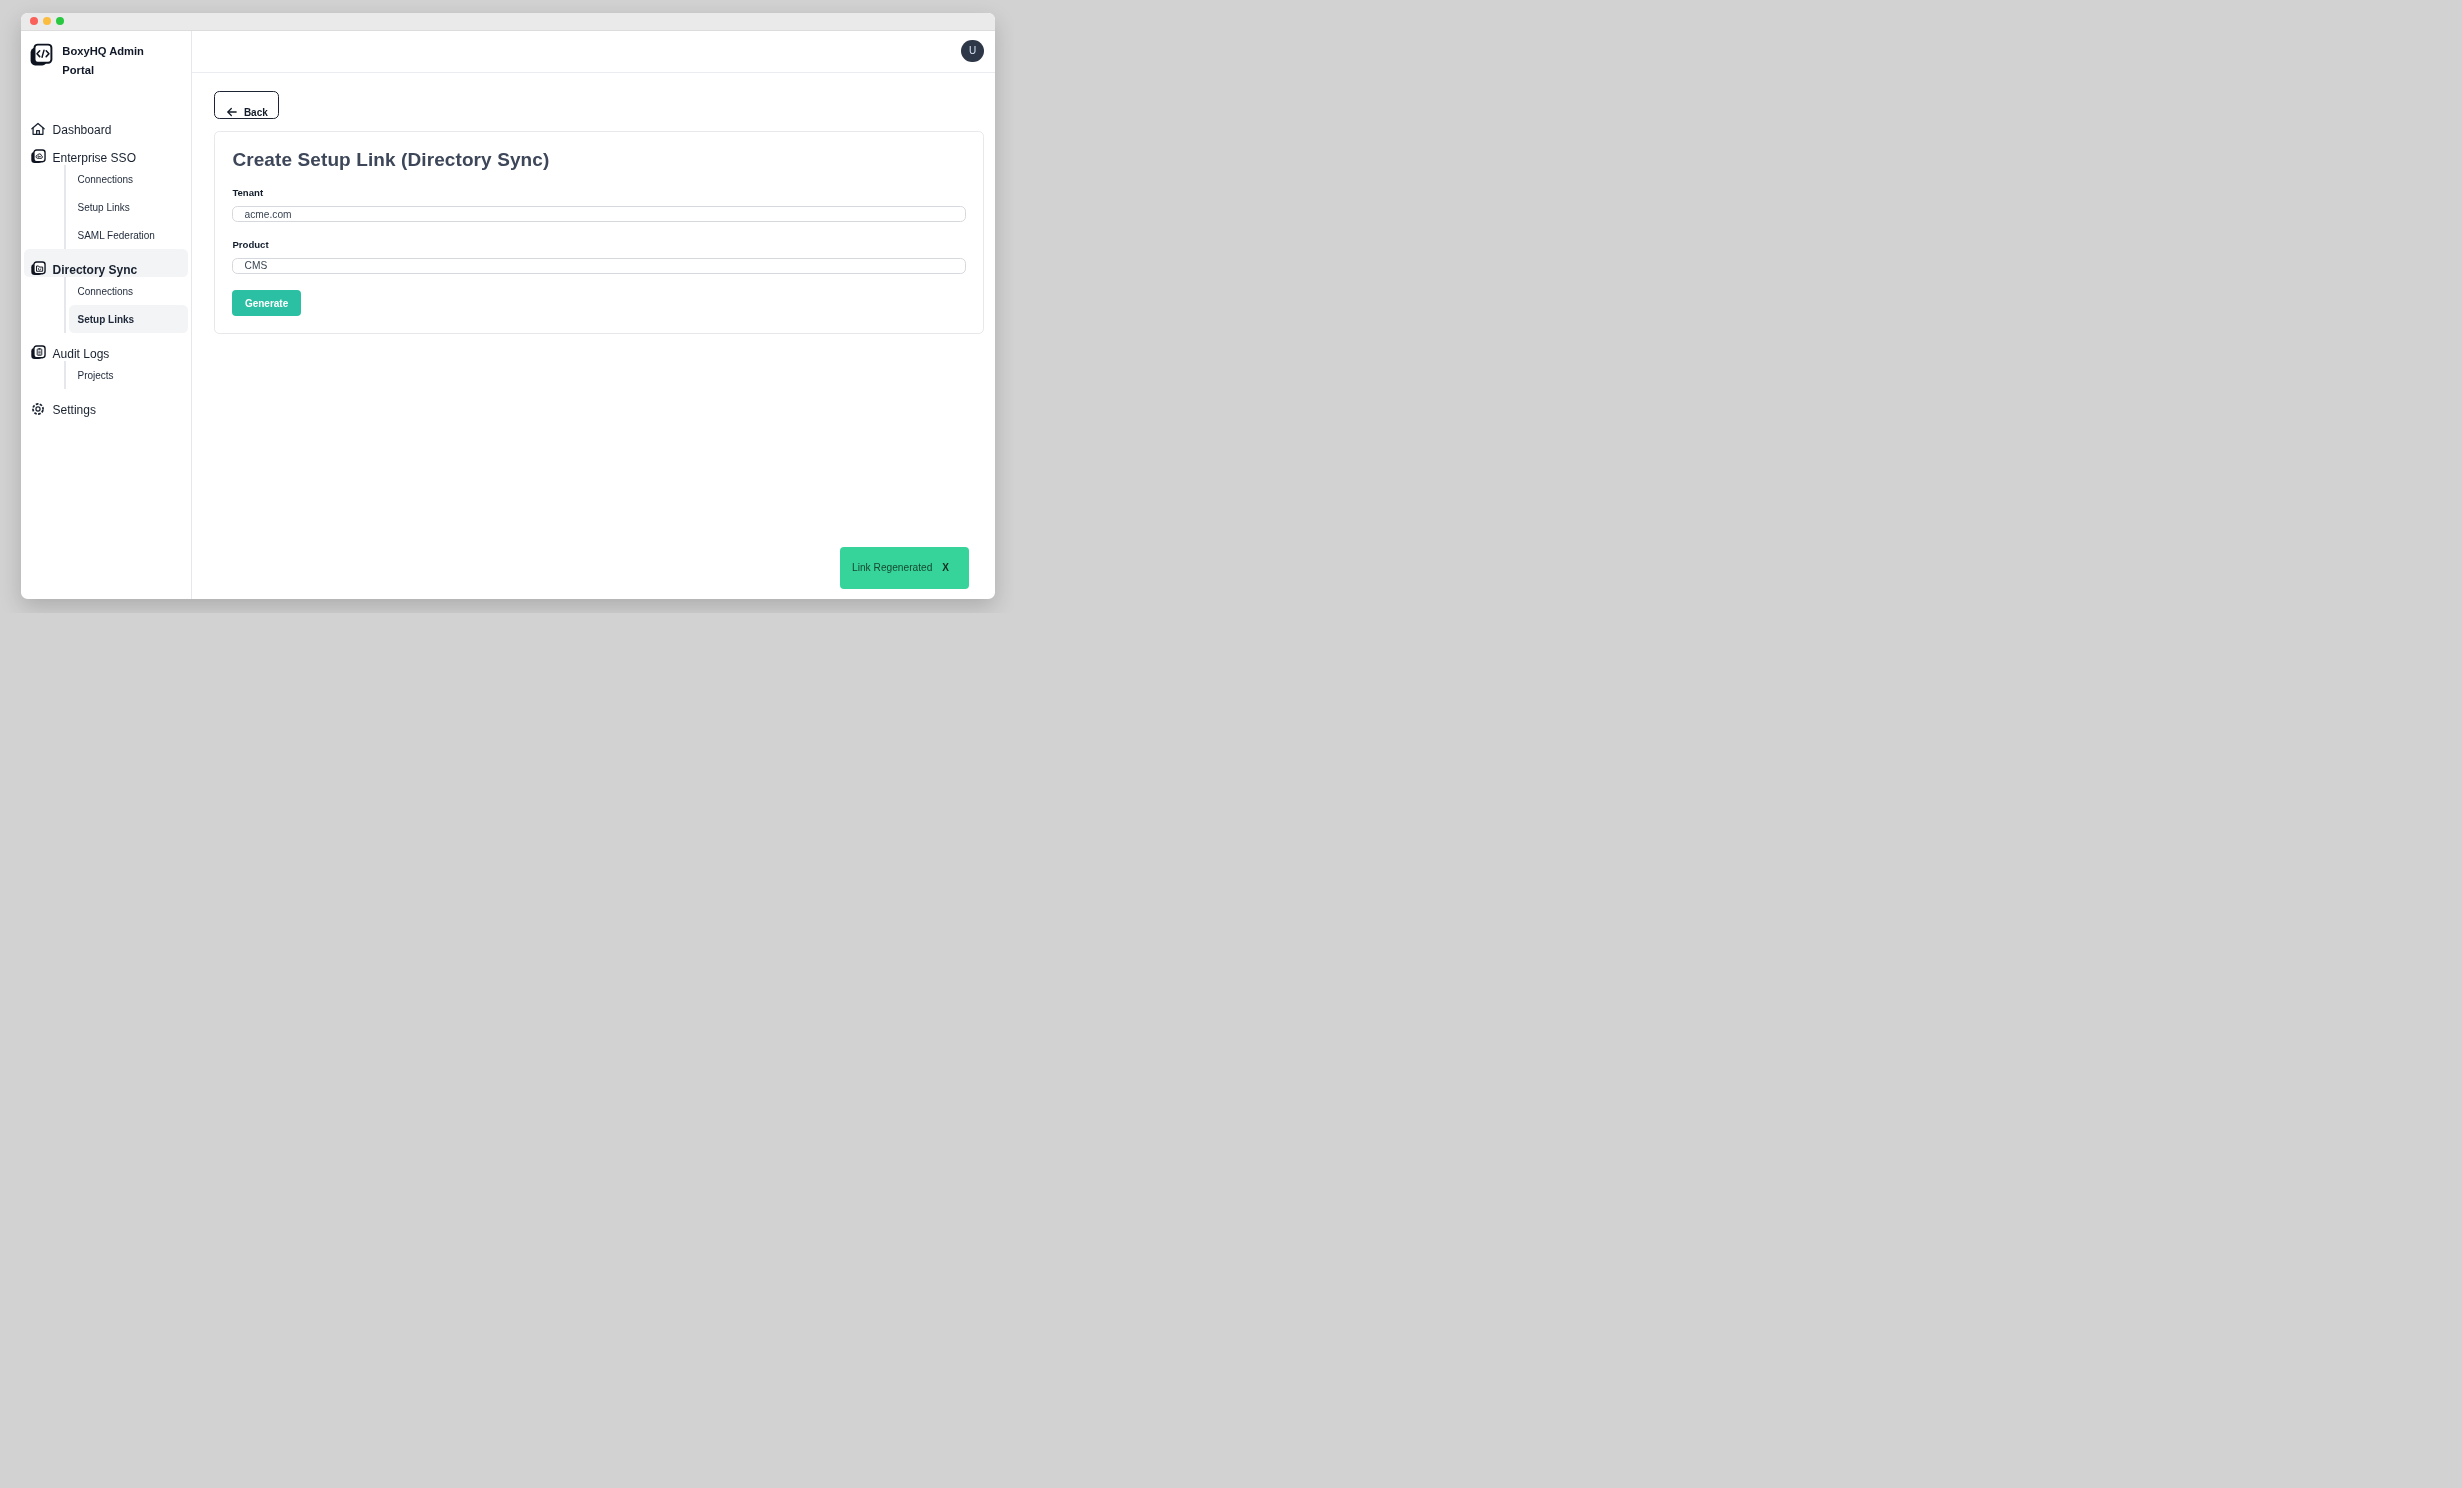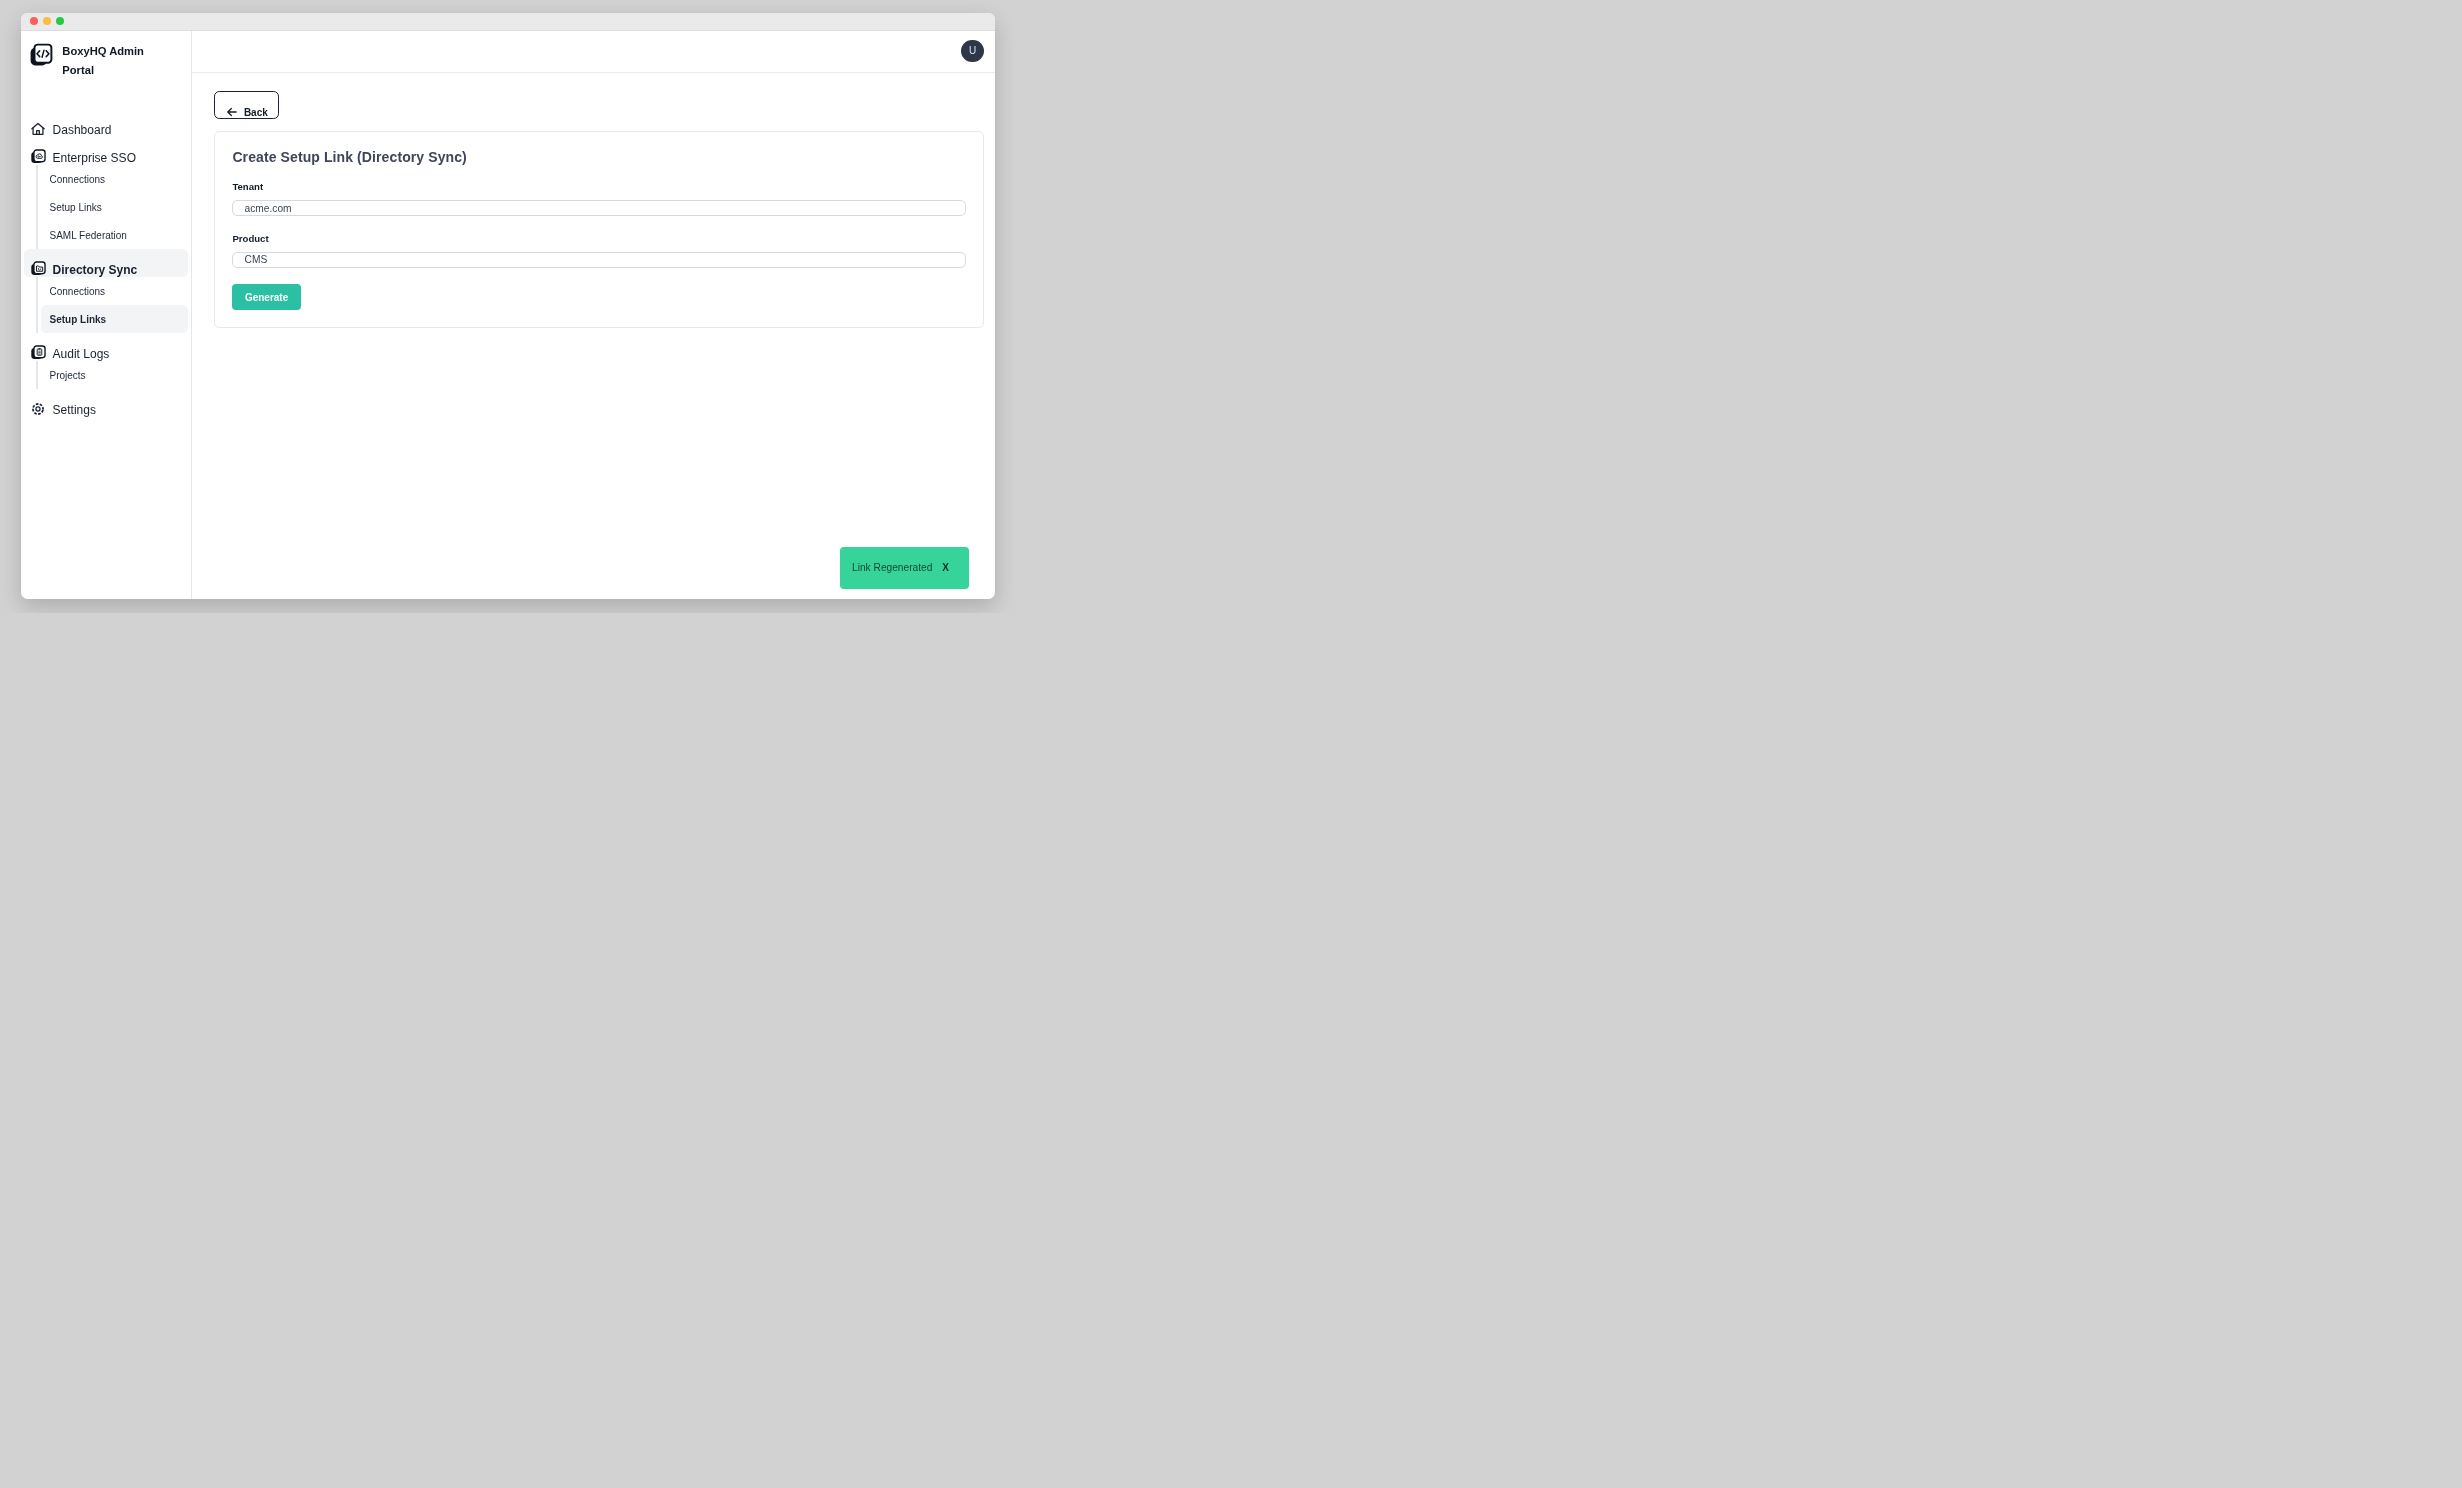--- a/index.html
+++ b/index.html
@@ -18,35 +18,35 @@
   .light{width:8px; height:8px; border-radius:50%;}
   
   .winbody{flex:1; display:flex; min-height:0;}
   .sidebar{width:171px; flex:0 0 171px; border-right:0.7px solid var(--border,#E5E7EB); padding:10px 3.3px 0 3.3px; overflow:hidden;}
   .brand{display:flex; gap:8px; padding:1.3px 4px 0 4px; margin-bottom:29px;}
   .brand-title{font-size:11.2px; font-weight:700; color:#101828; line-height:1.72; width:99px;}
   .navitem{display:flex; align-items:flex-end; gap:6px; height:28px; padding:0 5.3px; border-radius:5.3px;
            font-size:12px; font-weight:500; color:var(--navtext,#18212F); cursor:pointer;}
   .navitem .nicon{width:17px; display:flex; justify-content:center; align-items:center; flex:0 0 17px;}
   .navitem.active{background:#F3F4F6; font-weight:700;}
-  .subnav{margin-left:12px; border-left:2px solid #E5E7EB;}
+  .subnav{margin-left:40px; border-left:2px solid #E5E7EB;}
   .subitem{display:flex; align-items:center; height:28px; margin-left:2.6px; padding:0 8.6px; border-radius:5.3px;
            font-size:10px; color:#1E2838; cursor:pointer;}
   .subitem.active{background:#F3F4F6; font-weight:700;}
   
   .main{flex:1; display:flex; flex-direction:column; min-width:0;}
   .topbar{height:42px; flex:0 0 42px; border-bottom:0.7px solid #EAECEF; display:flex; align-items:center; justify-content:flex-end; padding-right:11.2px;}
   .avatar{width:22.4px; height:22.4px; border-radius:50%; background:#2D3748; color:#D6E4F5; font-size:10px;
           display:flex; align-items:center; justify-content:center; cursor:pointer;}
   .content{flex:1; padding:18.4px 11.2px 0 22.4px; overflow:hidden;}
   .backbtn{display:inline-flex; align-items:flex-end; gap:6px; height:28px; padding:0 10.5px; background:#fff;
            border:1.3px solid #1C2433; border-radius:5.3px; font-size:10px; font-weight:600; color:#121B29;
            cursor:pointer; margin-bottom:12.5px; font-family:inherit;}
   .card{max-width:773px; border:0.7px solid #E6E8EB; border-radius:5.3px; background:#fff; padding:16.5px 17px 17px; margin-bottom:14px;}
-  .card h2{font-size:14px; font-weight:700; color:var(--heading,#3D4759); letter-spacing:0.1px; margin-bottom:16.5px;}
+  .card h2{font-size:19px; font-weight:700; color:var(--heading,#3D4759); letter-spacing:0.1px; margin-bottom:16.5px;}
   .fieldlabel{display:block; font-size:9.6px; font-weight:600; color:#121D2C; margin-bottom:8px;}
   .labelrow{display:flex; align-items:flex-end; justify-content:space-between; margin-bottom:8px;}
   .labelrow .fieldlabel{margin-bottom:0;}
   .tinput{width:100%; height:16px; border:0.7px solid var(--inputborder,#D5D8DD); border-radius:5.3px; padding:0 11.2px;
           font-size:10.2px; color:#3A4553; font-family:inherit; background:#fff; margin-bottom:16.5px; outline:none;}
   .greenbtn{height:26px; padding:0 12.5px; background:var(--accent,#2BBFA3); border:none; border-radius:4px;
             color:#fff; font-size:10px; font-weight:700; font-family:inherit; cursor:pointer;}
   .copybtn{background:none; border:none; cursor:pointer; padding:0; line-height:0;}
   
   .toast{position:absolute; right:26px; bottom:10px; width:129px; height:42px; background:var(--toastbg,#36D39B);

